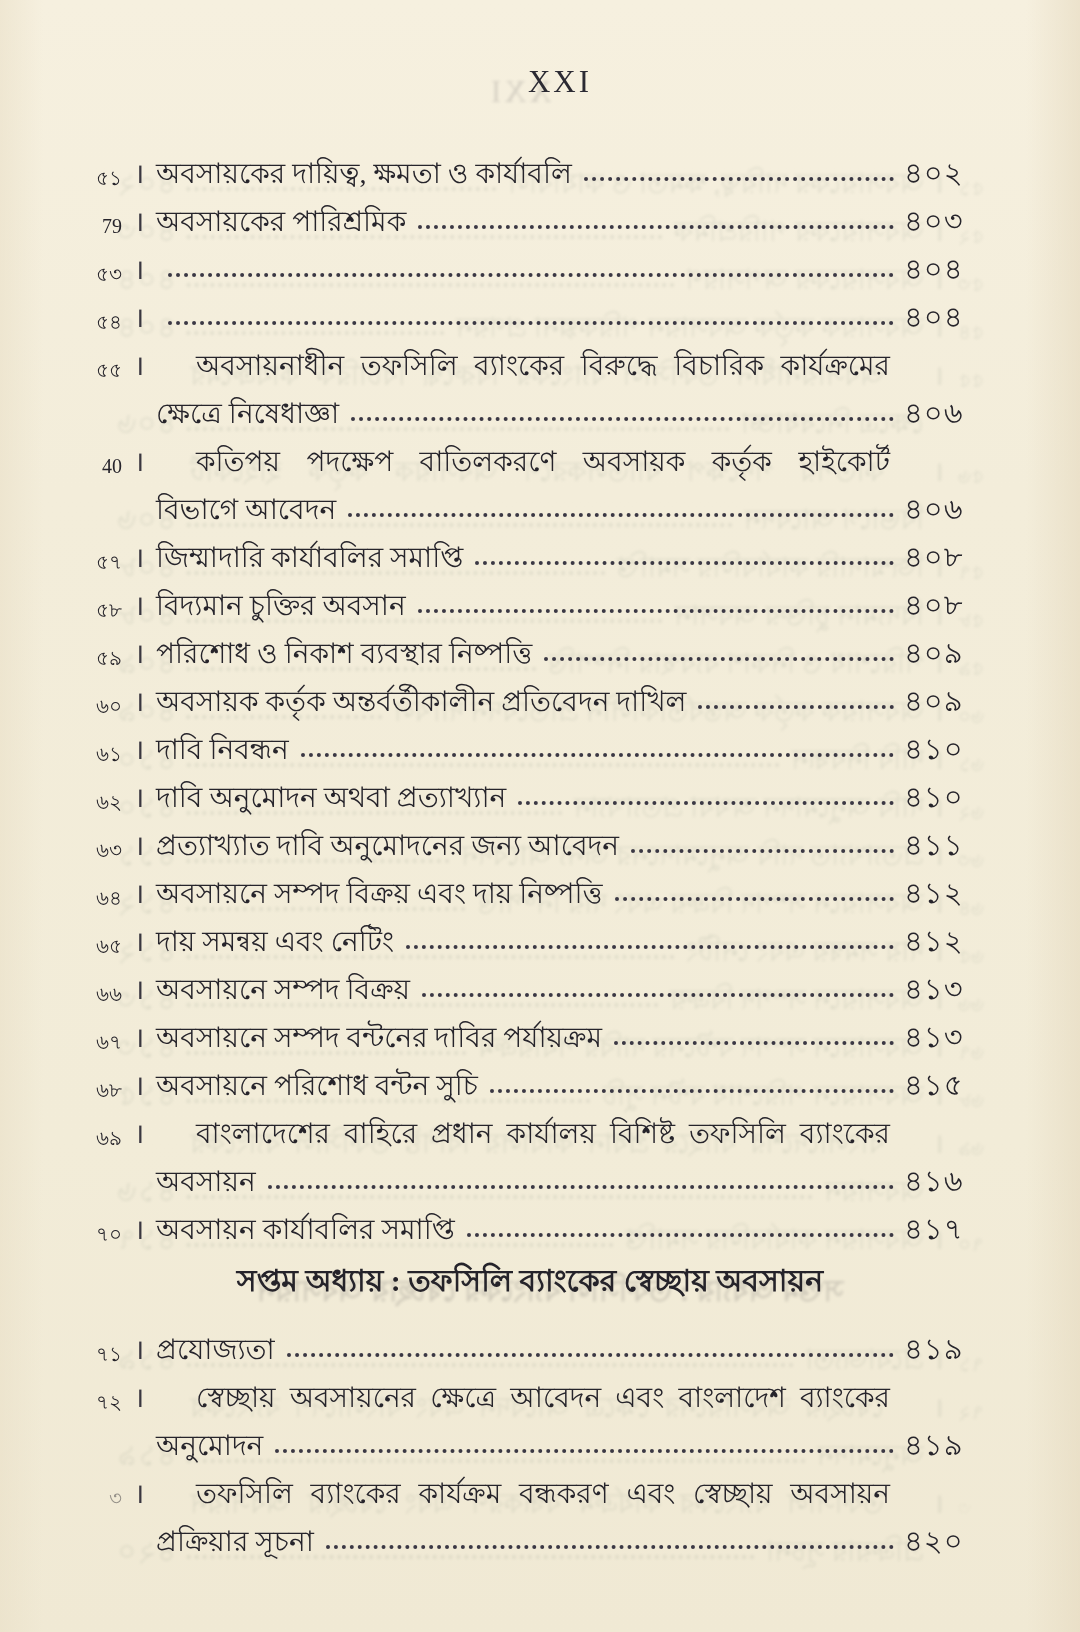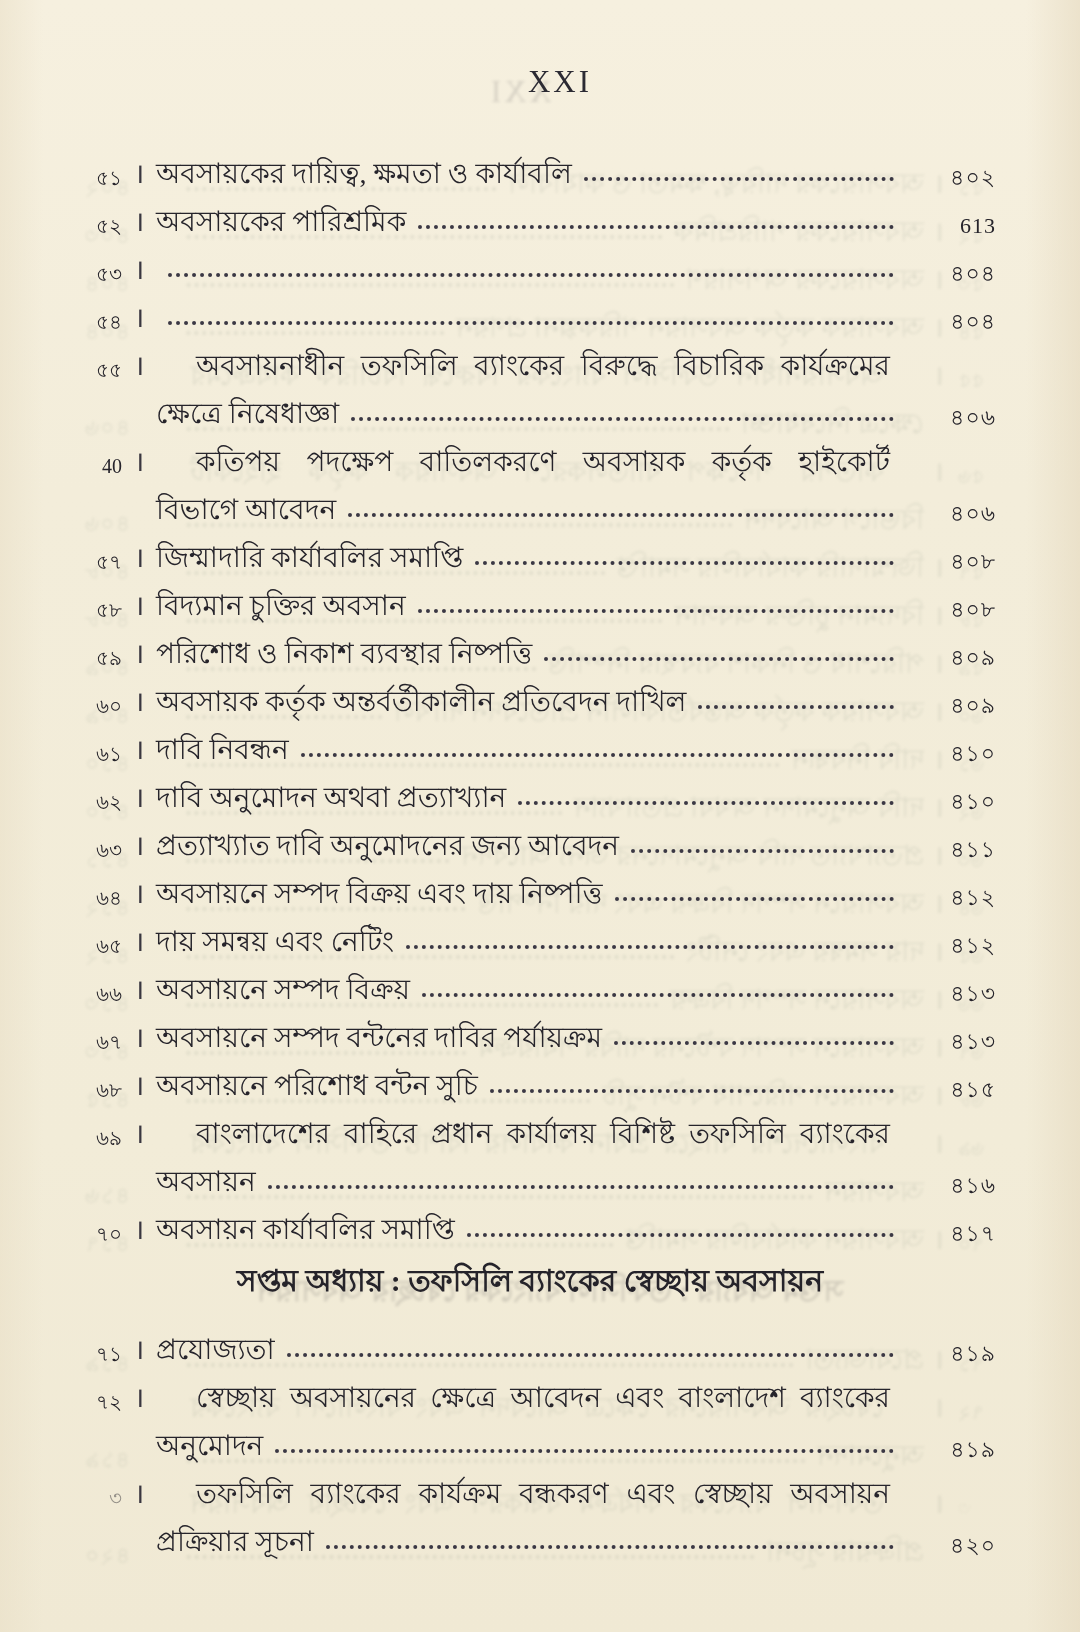--- a/index.html
+++ b/index.html
@@ -76,22 +76,22 @@
   }
   .fill{
     flex:1 1 auto;
     min-width:36px;
     border-bottom:4px dotted #3b3844;
     margin:0 10px 9px 12px;
   }
   .pg{
     flex:0 0 92px;
     width:92px;
-    text-align:right;
-    font-size:22px;
+    text-align:left;
+    font-size:29px;
     letter-spacing:1px;
   }
   .chapter{
     text-align:right;
     font-size:30px;
     font-weight:700;
     height:72px;
     display:flex;
     align-items:center;
     justify-content:center;
@@ -344,25 +344,25 @@
           <div class="line">
             <span class="num">৫১</span>
             <span class="danda">।</span>
             <span class="txt">অবসায়কের দায়িত্ব, ক্ষমতা ও কার্যাবলি</span>
             <span class="fill"></span>
             <span class="pg">৪০২</span>
           </div>
         </li>
         <li class="entry">
           <div class="line">
-            <span class="num">৫২</span>
+            <span class="num">79</span>
             <span class="danda">।</span>
             <span class="txt">অবসায়কের পারিশ্রমিক</span>
             <span class="fill"></span>
-            <span class="pg">613</span>
+            <span class="pg">৪০৩</span>
           </div>
         </li>
         <li class="entry">
           <div class="line">
             <span class="num">৫৩</span>
             <span class="danda">।</span>
             <span class="fill"></span>
             <span class="pg">৪০৪</span>
           </div>
         </li>

